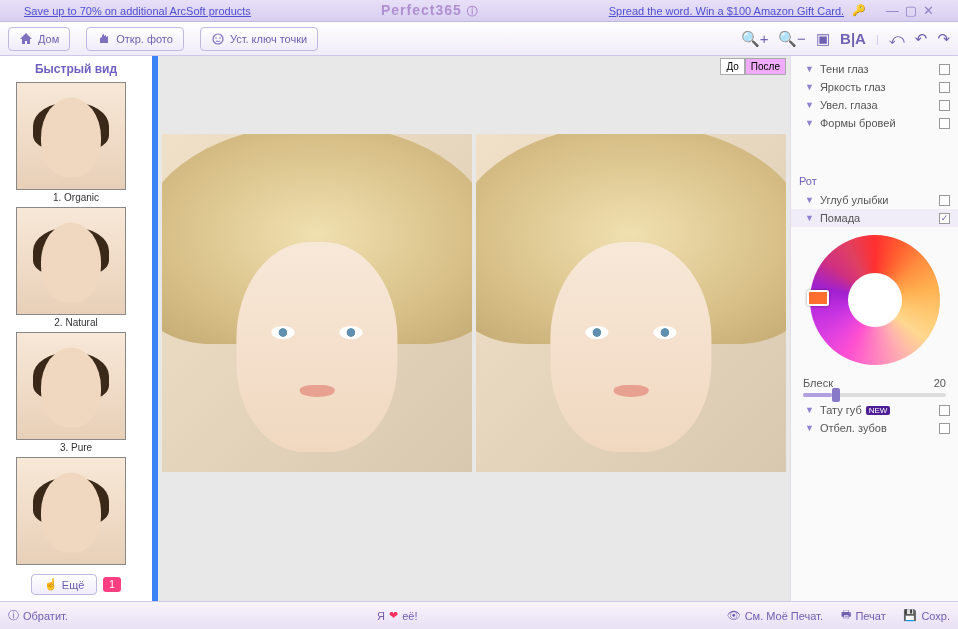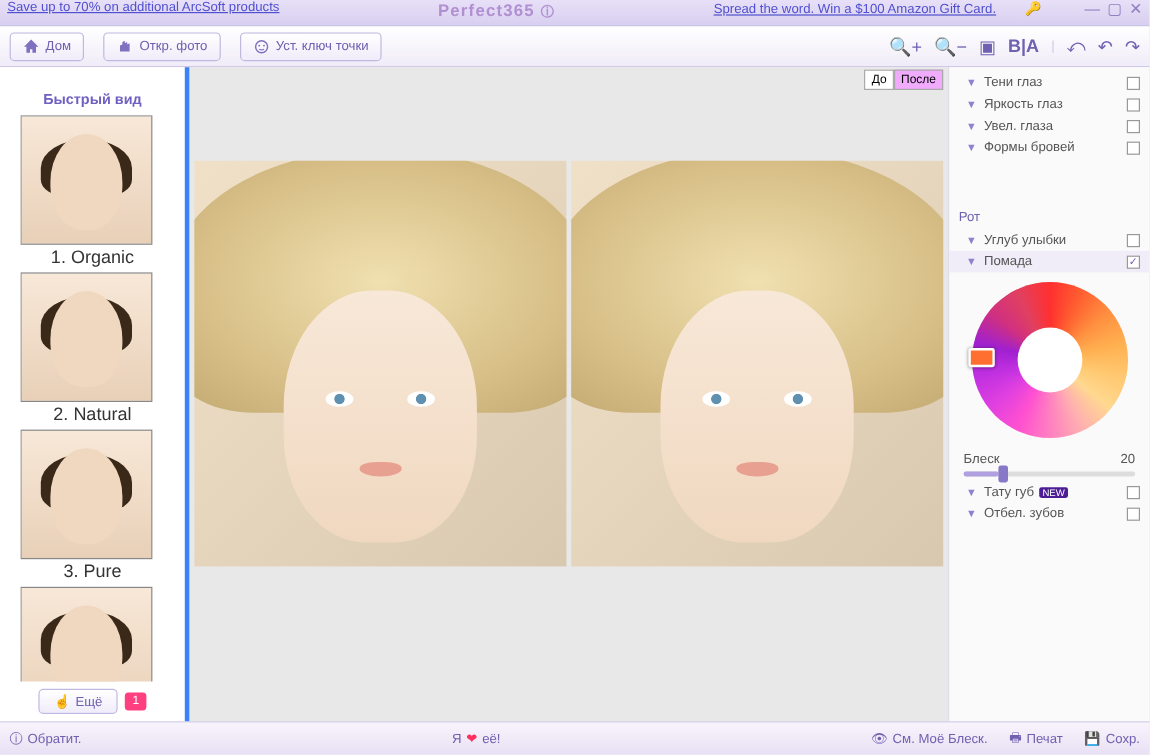--- a/index.html
+++ b/index.html
@@ -1,36 +1,36 @@
 <!DOCTYPE html>
 <html><head>
 <meta charset="utf-8">
 <style>
 * { margin: 0; padding: 0; box-sizing: border-box; font-family: Arial, sans-serif; }
 body { width: 958px; height: 629px; background: #f5f5f5; overflow: hidden; font-size: 11px; }
-.titlebar { height: 22px; background: linear-gradient(#e8e0f8,#d8cff0); display: flex; align-items: flex-start; padding: 0 6px; border-bottom: 1px solid #c0b8e0; }
+.titlebar { height: 22px; background: linear-gradient(#e8e0f8,#d8cff0); display: flex; align-items: center; padding: 0 24px; border-bottom: 1px solid #c0b8e0; }
 .titlebar a { color: #5050d0; text-decoration: underline; font-size: 11px; }
 .title-center { flex: 1; text-align: center; color: #b090d0; font-weight: bold; font-size: 14px; letter-spacing: 1px; }
-.title-right { display: flex; align-items: center; gap: 24px; }
+.title-right { display: flex; align-items: center; gap: 8px; }
 .win-controls { margin-left: 12px; display: flex; gap: 6px; color: #9080c0; }
 .win-controls span { cursor: pointer; font-size: 13px; }
 .toolbar { height: 34px; background: linear-gradient(#fff,#f0ecf8); border-bottom: 1px solid #d0c8e8; display: flex; align-items: center; padding: 0 8px; gap: 16px; }
 .tbtn { display: flex; align-items: center; gap: 5px; padding: 4px 10px; border: 1px solid #c0b8e0; border-radius: 4px; background: linear-gradient(#fff,#f0ecfa); color: #7060b0; font-size: 11px; cursor: pointer; }
 .tbtn .ico { width: 14px; height: 14px; display: flex; align-items: center; justify-content: center; }
 .tool-right { margin-left: auto; display: flex; align-items: center; gap: 10px; color: #7060b0; }
 .tool-right .ticon { cursor: pointer; font-size: 15px; color: #7060b0; }
 .content { display: flex; height: 545px; }
-.sidebar-left { width: 158px; background: #fff; border-right: 4px solid #3b82f6; display: flex; flex-direction: column; align-items: center; padding-top: 20px; }
+.sidebar-left { width: 158px; background: #fff; border-right: 6px solid #3b82f6; display: flex; flex-direction: column; align-items: center; padding-top: 6px; }
 .sidebar-title { color: #7060c0; font-weight: bold; font-size: 12px; margin-bottom: 6px; }
 .thumbs { flex: 1; overflow: hidden; }
 .thumb { width: 120px; margin-bottom: 4px; text-align: center; }
 .thumb-img { width: 110px; height: 108px; border: 1px solid #888; background: linear-gradient(#f8e8d8,#e8d0b8); position: relative; }
 .face { position: absolute; left: 50%; top: 50%; transform: translate(-50%,-48%); width: 60px; height: 80px; background: #f0d8c0; border-radius: 50% 50% 45% 45%; }
 .hair { position: absolute; left: 50%; top: 18%; transform: translateX(-50%); width: 76px; height: 48px; background: #3a2818; border-radius: 50% 50% 30% 30%; }
-.thumb-label { font-size: 15px; color: #333; margin-top: 2px; }
+.thumb-label { font-size: 10px; color: #333; margin-top: 2px; }
 .more-row { display: flex; align-items: center; gap: 6px; padding: 6px; width: 100%; justify-content: center; }
 .more-btn { display: flex; align-items: center; gap: 4px; padding: 3px 12px; border: 1px solid #c0b8e0; border-radius: 4px; background: linear-gradient(#fff,#f0ecfa); color: #7060b0; cursor: pointer; font-size: 11px; }
 .badge { background: #ff4080; color: #fff; padding: 2px 6px; border-radius: 3px; font-size: 10px; }
 .canvas { flex: 1; background: #e8e8e8; position: relative; display: flex; }
 .ba-toggle { position: absolute; top: 2px; right: 4px; display: flex; font-size: 10px; }
 .ba-toggle span { padding: 2px 5px; border: 1px solid #aaa; background: #fff; cursor: pointer; }
 .ba-toggle span.active { background: #f0abfc; }
 .photo-wrap { margin-top: 78px; display: flex; gap: 4px; height: 338px; width: 100%; padding: 0 4px; }
 .photo { flex: 1; background: linear-gradient(135deg,#f0e0c8 0%,#e8d8c0 40%,#d8c8b0 100%); position: relative; overflow: hidden; }
 .phair { position: absolute; top: -10px; left: -20px; right: -20px; height: 65%; background: radial-gradient(ellipse at center, #f0e0b0 0%, #d8c088 60%, #c0a870 100%); border-radius: 50% 50% 20% 20%; }
@@ -255,21 +255,21 @@
     </div>
   <div class="spacer"></div>
   <div class="sitem">
       <span>Я</span>
       <span class="heart">❤</span>
       <span>её!</span>
     </div>
   <div class="spacer"></div>
   <div class="sitem">
       <span>👁</span>
-      <span>См. Моё Блеск.</span>
+      <span>См. Моё Печат.</span>
     </div>
   <div class="sitem">
       <span>🖶</span>
       <span>Печат</span>
     </div>
   <div class="sitem">
       <span>💾</span>
       <span>Сохр.</span>
     </div>
 </div>

